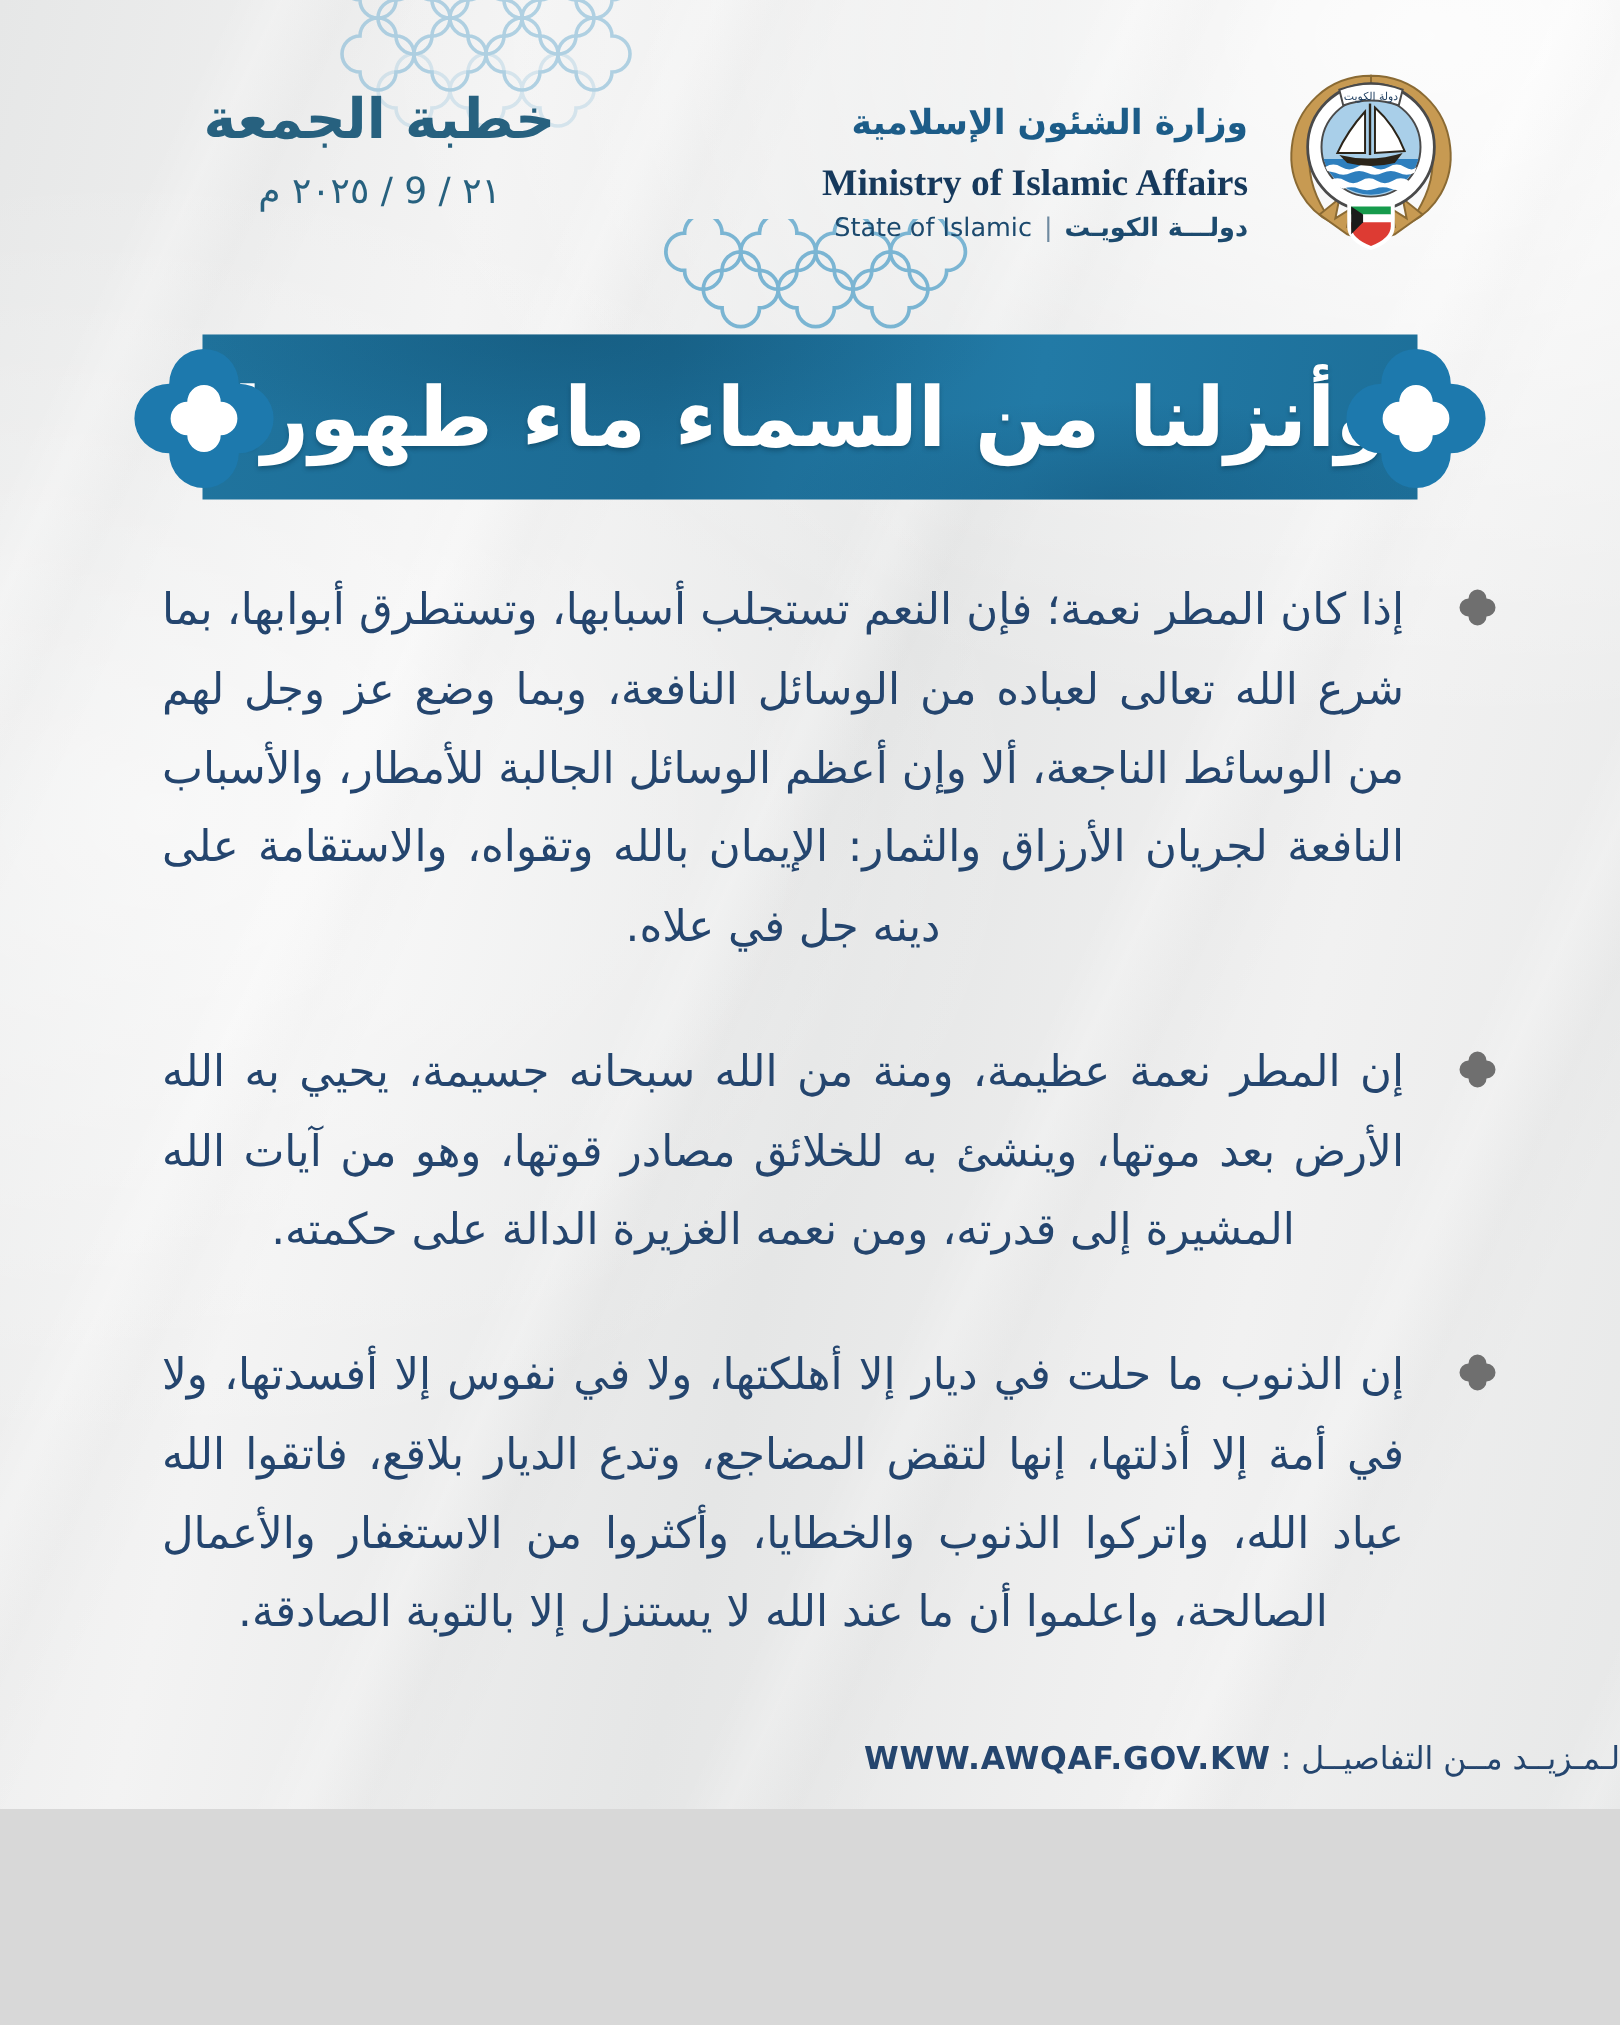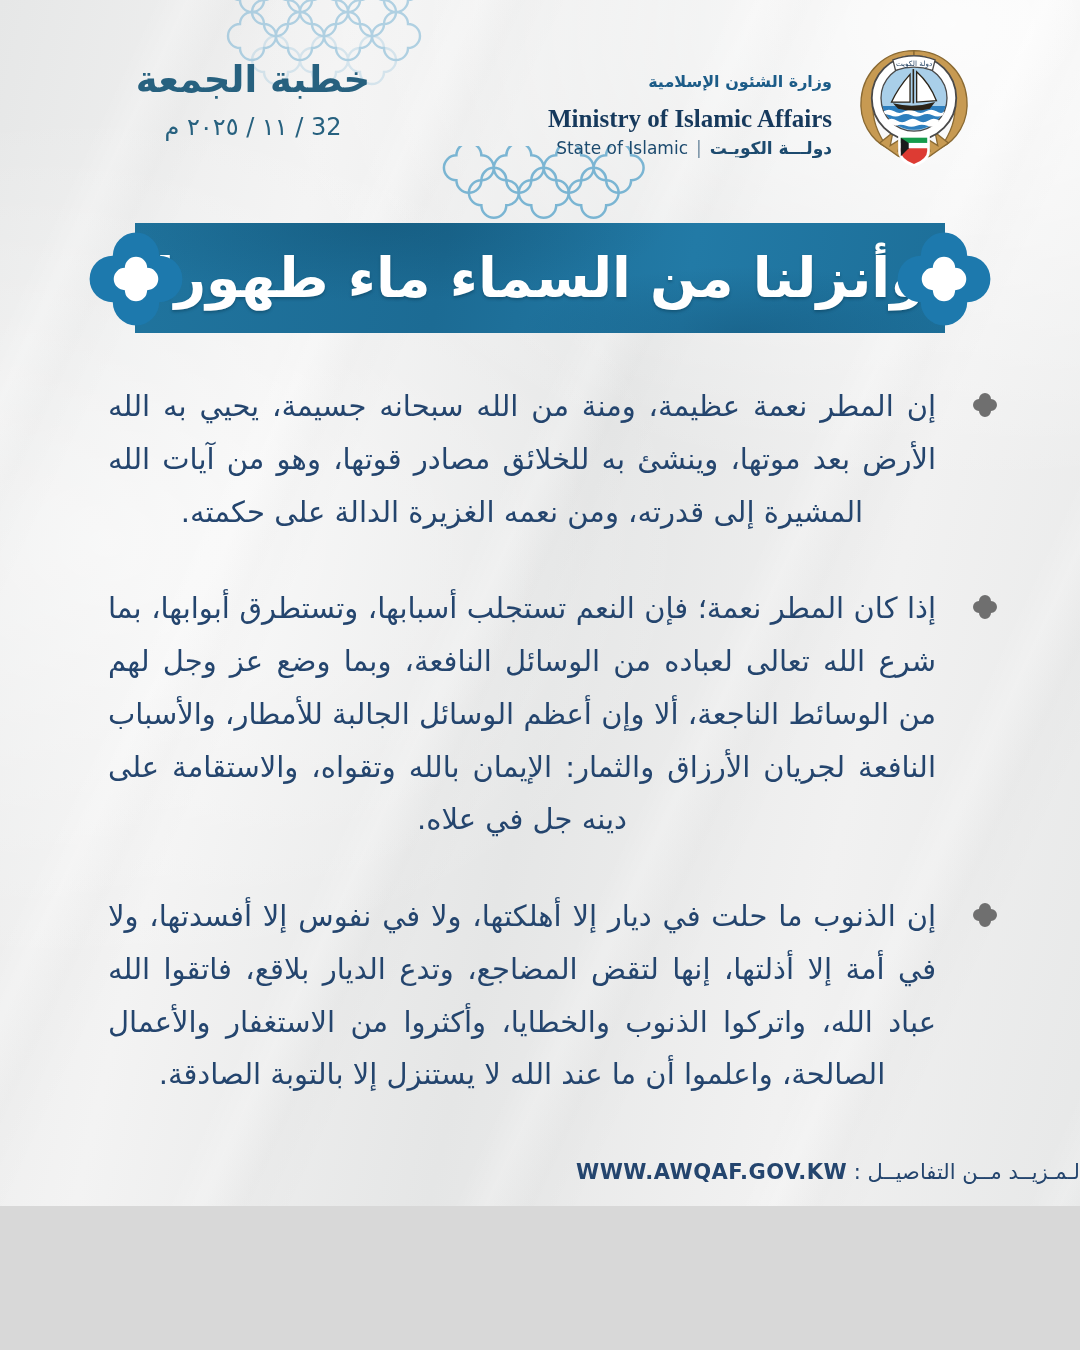--- a/index.html
+++ b/index.html
@@ -25,21 +25,21 @@
   .pattern-topleft { left:222px; top:-18px; opacity:.55; }
   .pattern-banner  { left:425px; top:146px; opacity:.8; }
 
   
   .sermon-block { position:absolute; left:128px; top:58px; width:250px; text-align:center; color:#27617f; }
   .sermon-title { font-size:37px; font-weight:bold; letter-spacing:1px; }
   .sermon-date  { margin-top:12px; font-size:24px; direction:rtl; }
 
   .ministry-row { position:absolute; right:100px; top:40px; display:flex; align-items:center; gap:16px; }
   .ministry-text { text-align:right; padding-top:18px; }
-  .ministry-ar { font-size:16px; font-weight:bold; color:#1c5c88; direction:rtl;text-align:right; }
+  .ministry-ar { font-size:23px; font-weight:bold; color:#1c5c88; direction:rtl;text-align:right; }
   .ministry-en { font-size:25px; font-weight:bold; color:#16395c; font-family:"Liberation Serif", serif; margin-top:14px; }
   .state-line  { font-size:17px; color:#1c4a6e; margin-top:5px; direction:ltr; }
   .state-line .sep { margin:0 8px; color:#6f8aa0; }
   .state-line .ar { font-weight:bold; }
 
   
   .banner {
     position:absolute; left:135px; right:135px; top:223px; height:110px;
     background:
       radial-gradient(60% 120% at 30% 0%, rgba(12,70,100,.35), rgba(0,0,0,0) 60%),
@@ -110,21 +110,21 @@
         <use href="#qf" x="72" y="-6"></use>
         <use href="#qf" x="104" y="-6"></use>
       <use href="#qf" x="24" y="10"></use>
         <use href="#qf" x="56" y="10"></use>
         <use href="#qf" x="88" y="10"></use>
     </g>
   </svg>
 
   <div class="sermon-block">
     <div class="sermon-title">خطبة الجمعة</div>
-    <div class="sermon-date">32 / ١١ / ٢٠٢٥ م</div>
+    <div class="sermon-date">٢١ / 9 / ٢٠٢٥ م</div>
   </div>
 
   <div class="ministry-row">
     <div class="ministry-text">
       <div class="ministry-ar">وزارة الشئون الإسلامية</div>
       <div class="ministry-en">Ministry of Islamic Affairs</div>
       <div class="state-line">
         <span>State of Islamic</span><span class="sep">|</span><span class="ar">دولـــة الكويـت</span>
       </div>
     </div>
@@ -173,27 +173,27 @@
     <g transform="translate(20 20) scale(0.48) translate(-20 -20)">
         <use href="#qf" fill="#ffffff"></use>
       </g>
   </svg>
 
   <div class="content">
     <div class="para">
       <svg class="bullet" width="30" height="30" viewBox="0 0 40 40">
           <use href="#qf" fill="#6f6f6f"></use>
         </svg>
-      <span>إن المطر نعمة عظيمة، ومنة من الله سبحانه جسيمة، يحيي به الله الأرض بعد موتها، وينشئ به للخلائق مصادر قوتها، وهو من آيات الله المشيرة إلى قدرته، ومن نعمه الغزيرة الدالة على حكمته.</span>
+      <span>إذا كان المطر نعمة؛ فإن النعم تستجلب أسبابها، وتستطرق أبوابها، بما شرع الله تعالى لعباده من الوسائل النافعة، وبما وضع عز وجل لهم من الوسائط الناجعة، ألا وإن أعظم الوسائل الجالبة للأمطار، والأسباب النافعة لجريان الأرزاق والثمار: الإيمان بالله وتقواه، والاستقامة على دينه جل في علاه.</span>
     </div>
     <div class="para">
       <svg class="bullet" width="30" height="30" viewBox="0 0 40 40">
           <use href="#qf" fill="#6f6f6f"></use>
         </svg>
-      <span>إذا كان المطر نعمة؛ فإن النعم تستجلب أسبابها، وتستطرق أبوابها، بما شرع الله تعالى لعباده من الوسائل النافعة، وبما وضع عز وجل لهم من الوسائط الناجعة، ألا وإن أعظم الوسائل الجالبة للأمطار، والأسباب النافعة لجريان الأرزاق والثمار: الإيمان بالله وتقواه، والاستقامة على دينه جل في علاه.</span>
+      <span>إن المطر نعمة عظيمة، ومنة من الله سبحانه جسيمة، يحيي به الله الأرض بعد موتها، وينشئ به للخلائق مصادر قوتها، وهو من آيات الله المشيرة إلى قدرته، ومن نعمه الغزيرة الدالة على حكمته.</span>
     </div>
     <div class="para">
       <svg class="bullet" width="30" height="30" viewBox="0 0 40 40">
           <use href="#qf" fill="#6f6f6f"></use>
         </svg>
       <span>إن الذنوب ما حلت في ديار إلا أهلكتها، ولا في نفوس إلا أفسدتها، ولا في أمة إلا أذلتها، إنها لتقض المضاجع، وتدع الديار بلاقع، فاتقوا الله عباد الله، واتركوا الذنوب والخطايا، وأكثروا من الاستغفار والأعمال الصالحة، واعلموا أن ما عند الله لا يستنزل إلا بالتوبة الصادقة.</span>
     </div>
   </div>
 
   <div class="footer">

